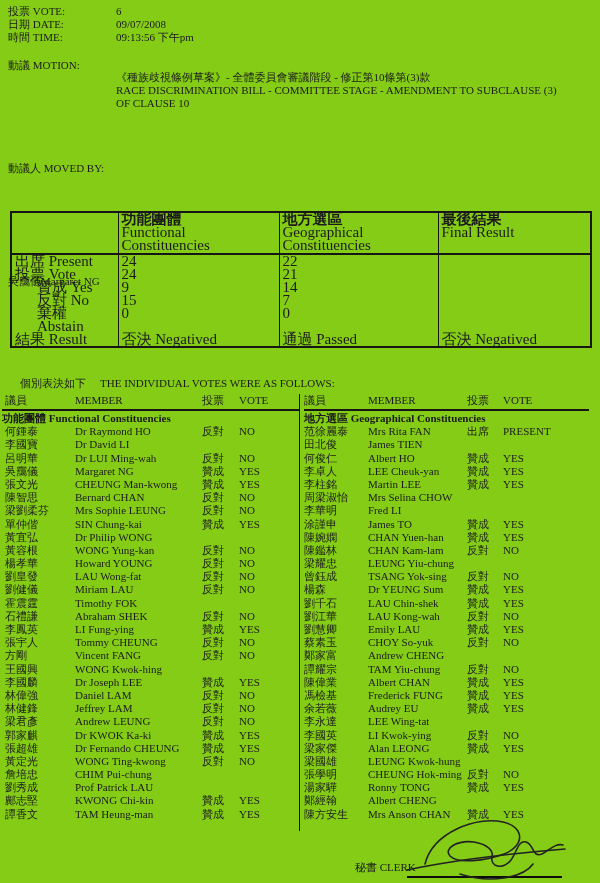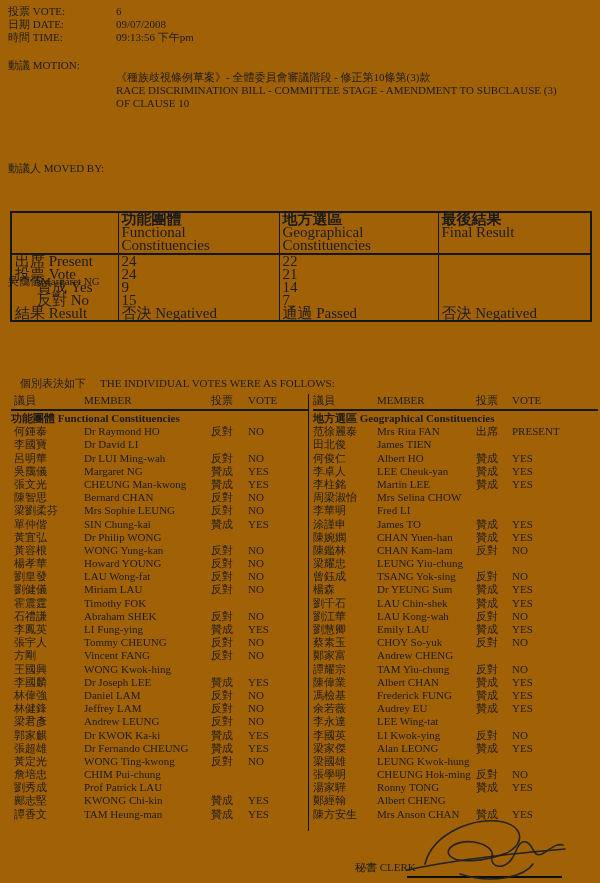--- a/index.html
+++ b/index.html
@@ -1,18 +1,18 @@
 <!DOCTYPE html>
 <html><head>
 <meta charset="utf-8">
 <style>
   html,body { margin:0; padding:0; background:#e8e8e8; }
   .page {
     position:relative; width:600px; height:883px; margin:0 auto;
-    background:#a16207; color:#1b1b1b;
+    background:#84cc16; color:#1b1b1b;
     font-family:"Liberation Serif","DejaVu Serif",serif;
     font-size:11px; line-height:13px; overflow:hidden;
   }
   
   .hdr { position:absolute; top:5px; left:8px; right:8px; }
   .hrow { display:flex; }
   .hlabel { width:108px; flex:0 0 108px; }
   
   .motion { position:absolute; top:59px; left:8px; display:flex; }
   .motion-text { width:470px;margin-top:12px; }
@@ -28,21 +28,21 @@
   table.summary td { padding:0 3px; vertical-align:top; }
   table.summary td + td { border-left:1.5px solid #161616; }
   table.summary tr.srow-head td { height:40px; border-bottom:2px solid #161616; }
   table.summary .sum-zh { font-weight:bold; }
   table.summary tr.srow td { height:13px; }
   table.summary td.indent { padding-left:25px; }
   
   .ivtitle { position:absolute; top:377px; left:20px; display:flex; }
   .ivtitle .hlabel { width:80px; flex:0 0 80px; }
   
-  .votes-wrap { position:absolute; top:394px; left:11px; width:587px; display:grid; grid-template-columns:297px 290px; }
+  .votes-wrap { position:absolute; top:394px; left:2px; width:587px; display:grid; grid-template-columns:297px 290px; }
   .vote-col.right { border-left:1.5px solid #101010; padding-left:4px; min-height:437px; }
   .vrow { display:grid; height:13.2px; overflow:visible; }
   .vote-col.left  .vrow { grid-template-columns:70px 127px 37px auto; padding-left:3px; }
   .vote-col.right .vrow { grid-template-columns:64px 99px 36px auto; }
   .vc-head { border-bottom:2px solid #161616; height:15px; margin-bottom:1px; }
   .vc-section { font-weight:bold; height:13.2px; }
   .vrow span { white-space:nowrap; }
   
   .clerk-label { position:absolute; left:355px; top:861px; }
   .sig-line { position:absolute; left:407px; top:876px; width:155px; border-top:2px solid #0c0c0c; }
@@ -123,20 +123,26 @@
       <td>14</td>
       <td></td>
     </tr>
     <tr class="srow">
       <td class="indent">反對 No</td>
       <td>15</td>
       <td>7</td>
       <td></td>
     </tr>
     <tr class="srow">
+      <td class="indent">棄權 Abstain</td>
+      <td>0</td>
+      <td>0</td>
+      <td></td>
+    </tr>
+    <tr class="srow">
       <td>結果 Result</td>
       <td>否決 Negatived</td>
       <td>通過 Passed</td>
       <td>否決 Negatived</td>
     </tr>
   </tbody>
     </table>
 
   <div class="ivtitle">
     <span class="hlabel">個別表決如下</span>

